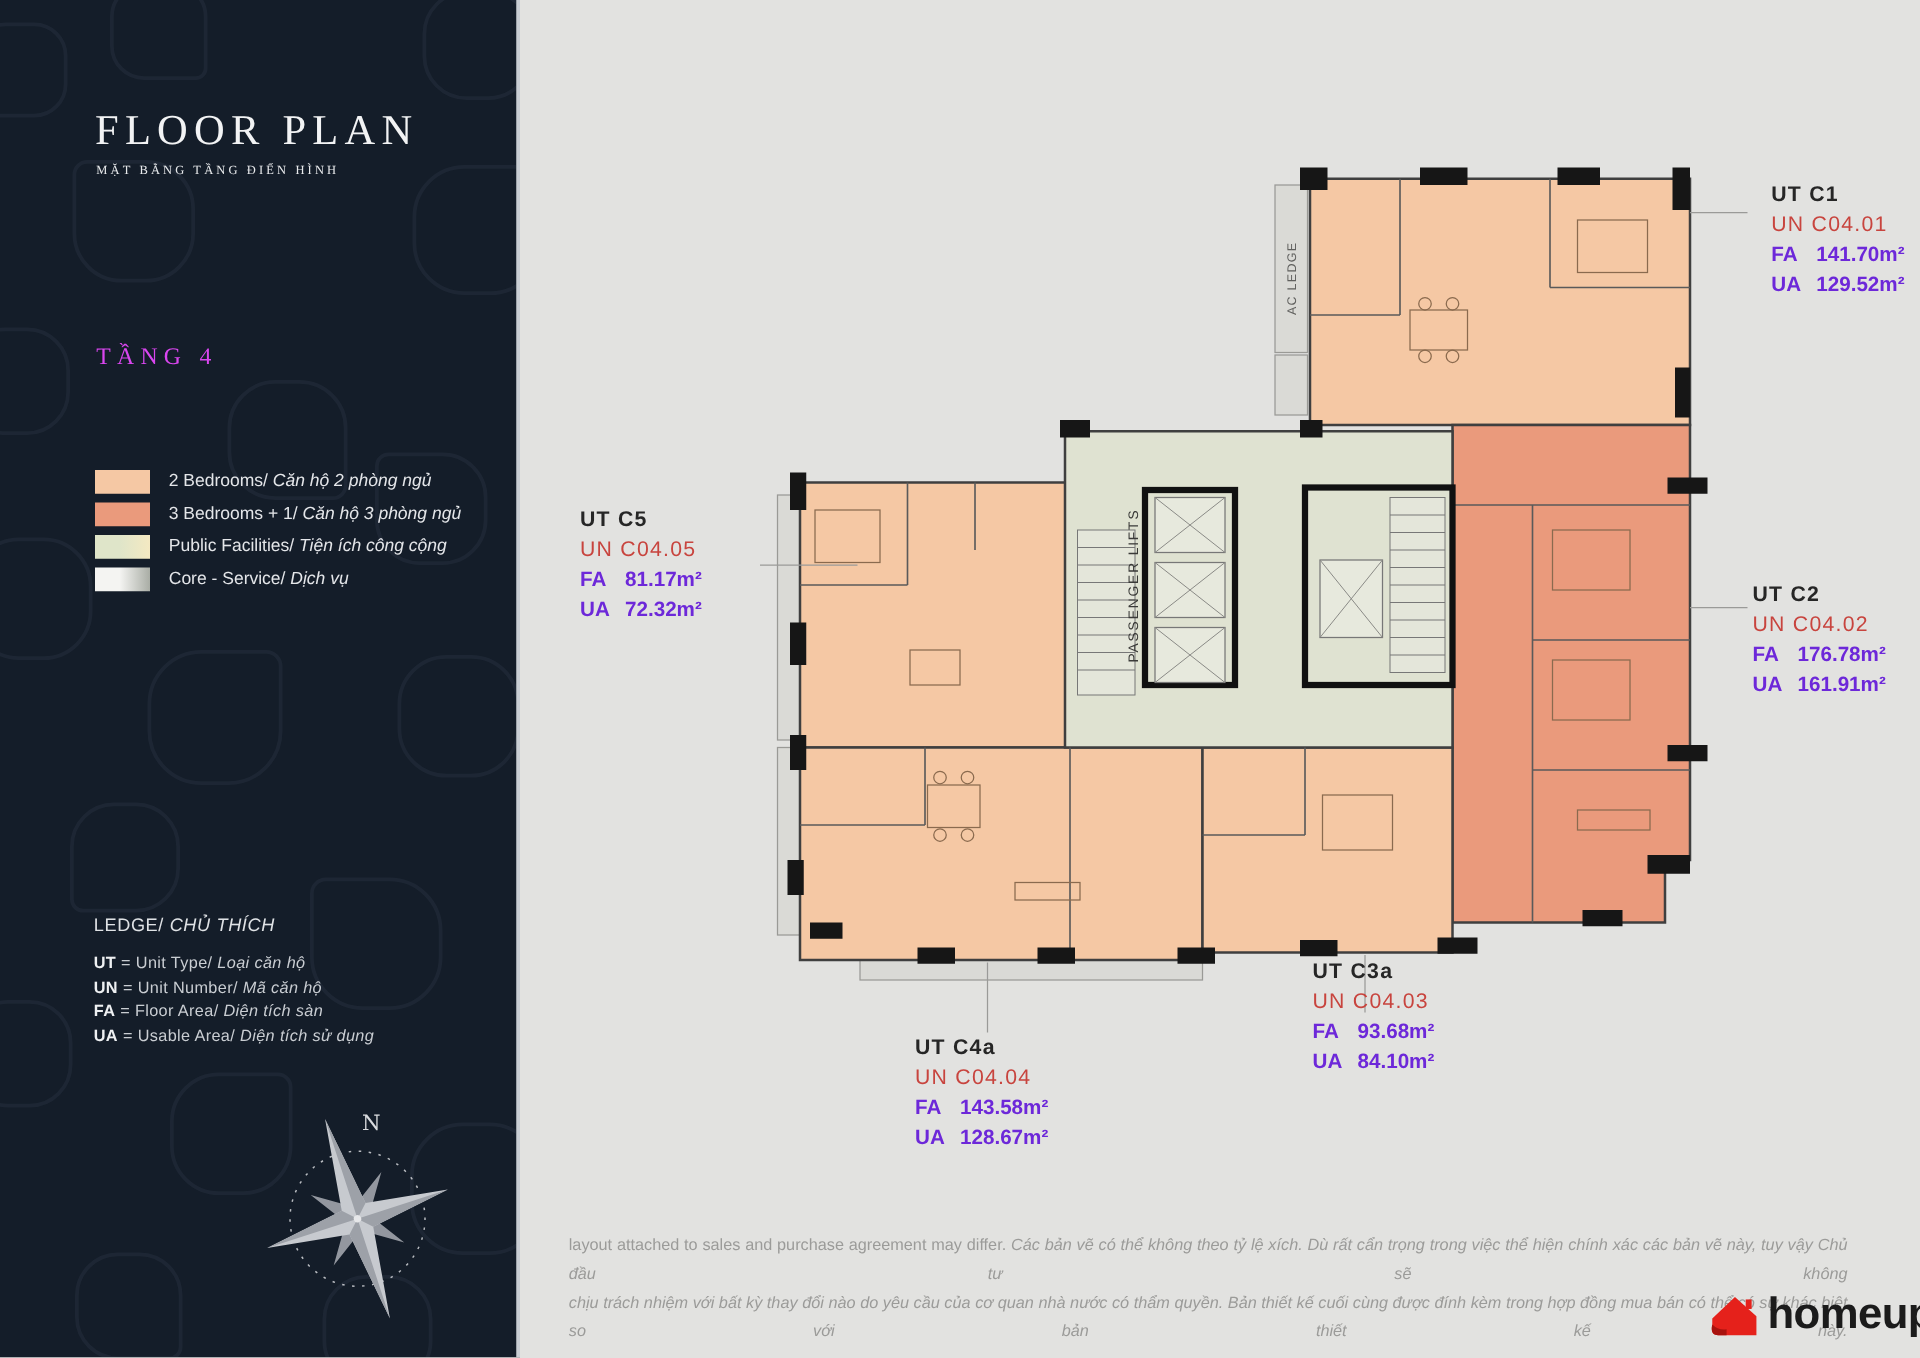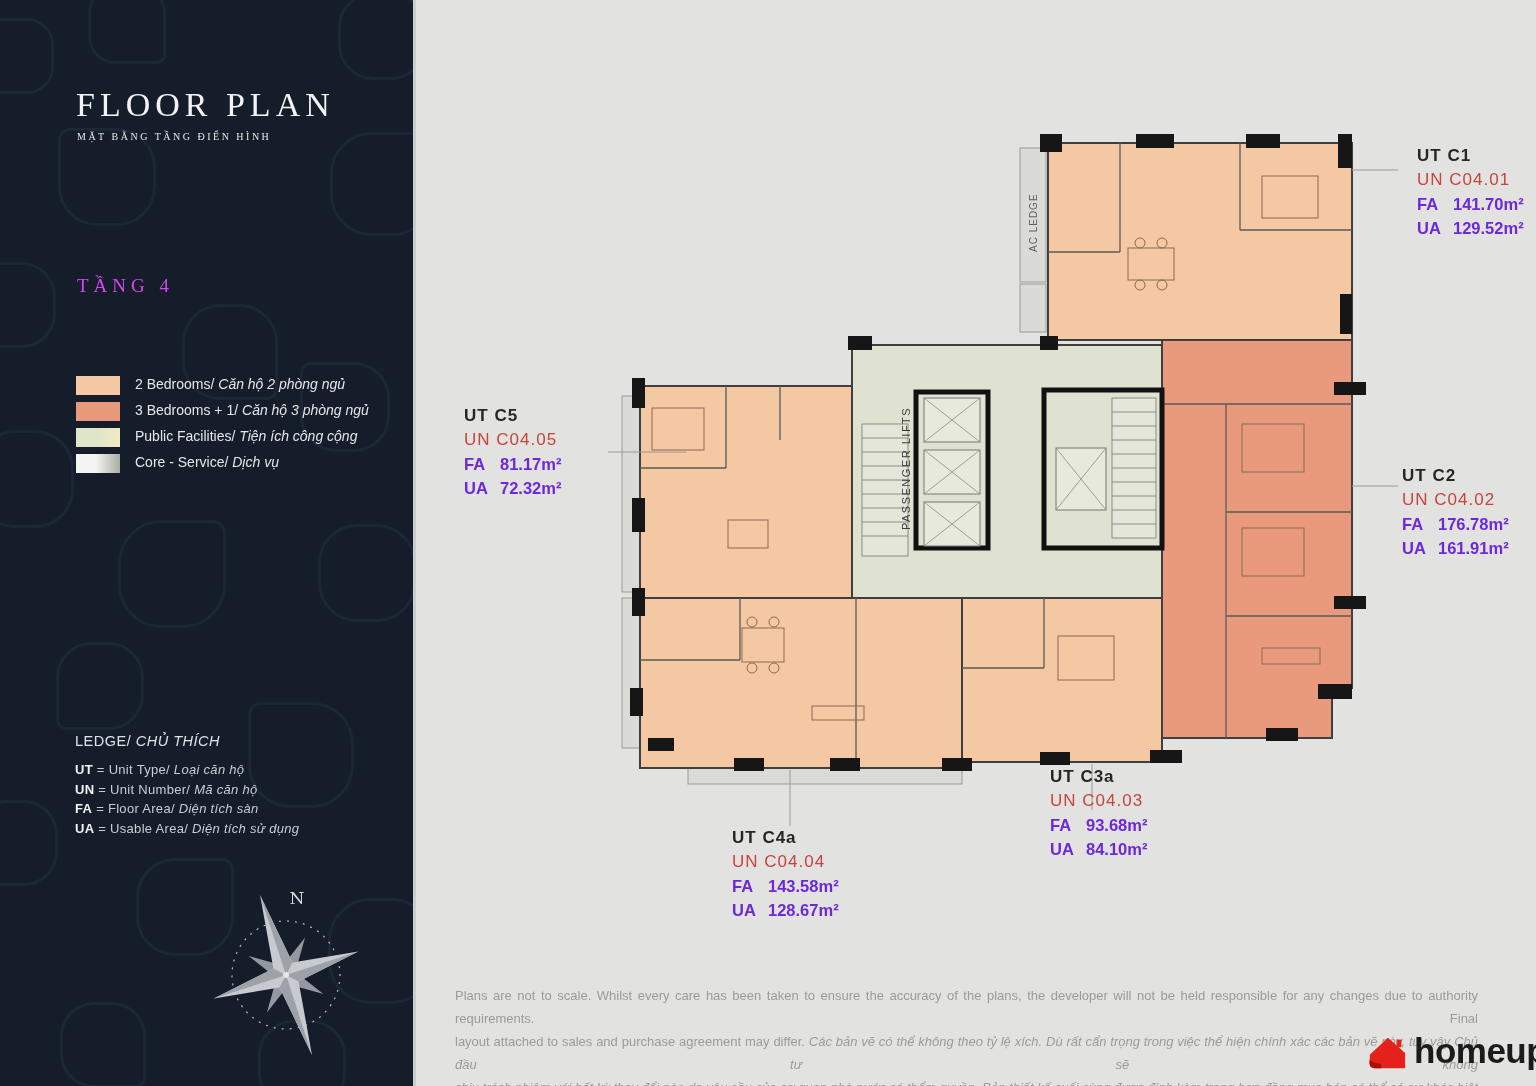--- a/index.html
+++ b/index.html
@@ -250,21 +250,20 @@
   <div class="ul-row"><span class="ul-k">UA</span><span>128.67m²</span></div>
 </div>
 <div class="unit-label" style="left:1050px;top:765px;">
   <div class="ul-type">UT C3a</div>
   <div class="ul-no">UN C04.03</div>
   <div class="ul-row"><span class="ul-k">FA</span><span>93.68m²</span></div>
   <div class="ul-row"><span class="ul-k">UA</span><span>84.10m²</span></div>
 </div>
 
 <div class="disclaimer">
-  <div class="disc-line">Plans are not to scale. Whilst every care has been taken to ensure the accuracy of the plans, the developer will not be held responsible for any changes due to authority requirements. Final</div>
   <div class="disc-line"><span>layout attached to sales and purchase agreement may differ. </span><span class="vi">Các bản vẽ có thể không theo tỷ lệ xích. Dù rất cẩn trọng trong việc thể hiện chính xác các bản vẽ này, tuy vậy Chủ đầu tư sẽ không</span></div>
   <div class="disc-line vi">chịu trách nhiệm với bất kỳ thay đổi nào do yêu cầu của cơ quan nhà nước có thẩm quyền. Bản thiết kế cuối cùng được đính kèm trong hợp đồng mua bán có thể có sự khác biệt so với bản thiết kế này.</div>
 </div>
 
 <div class="logo">
   <svg width="42" height="42" viewBox="0 0 44 44">
     <path d="M9 40 Q2 40 4 31 L4 26 23 8 41 24 41 40 Z" fill="#e5211b"></path>
     <path d="M9 40 Q2 40 4 31 Q9 36 16 35 L16 40 Z" fill="#a8120e"></path>
     <rect x="32" y="10" width="5" height="8" fill="#e5211b"></rect>
   </svg>

